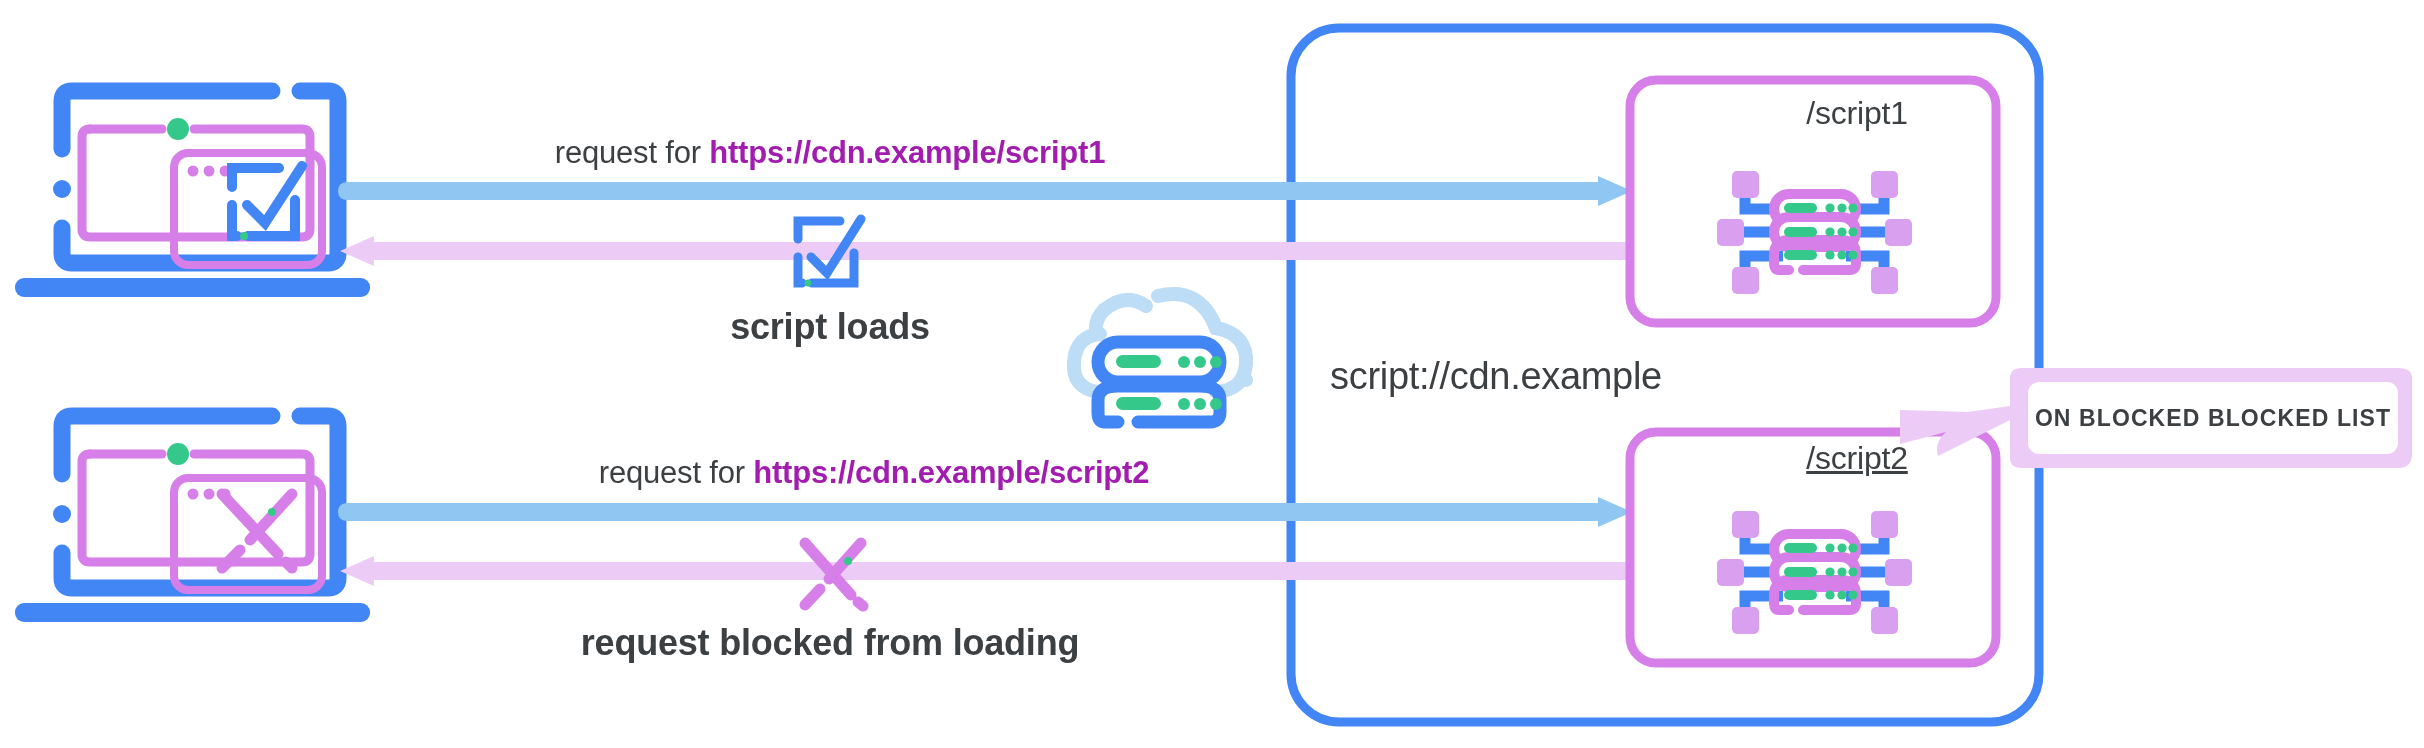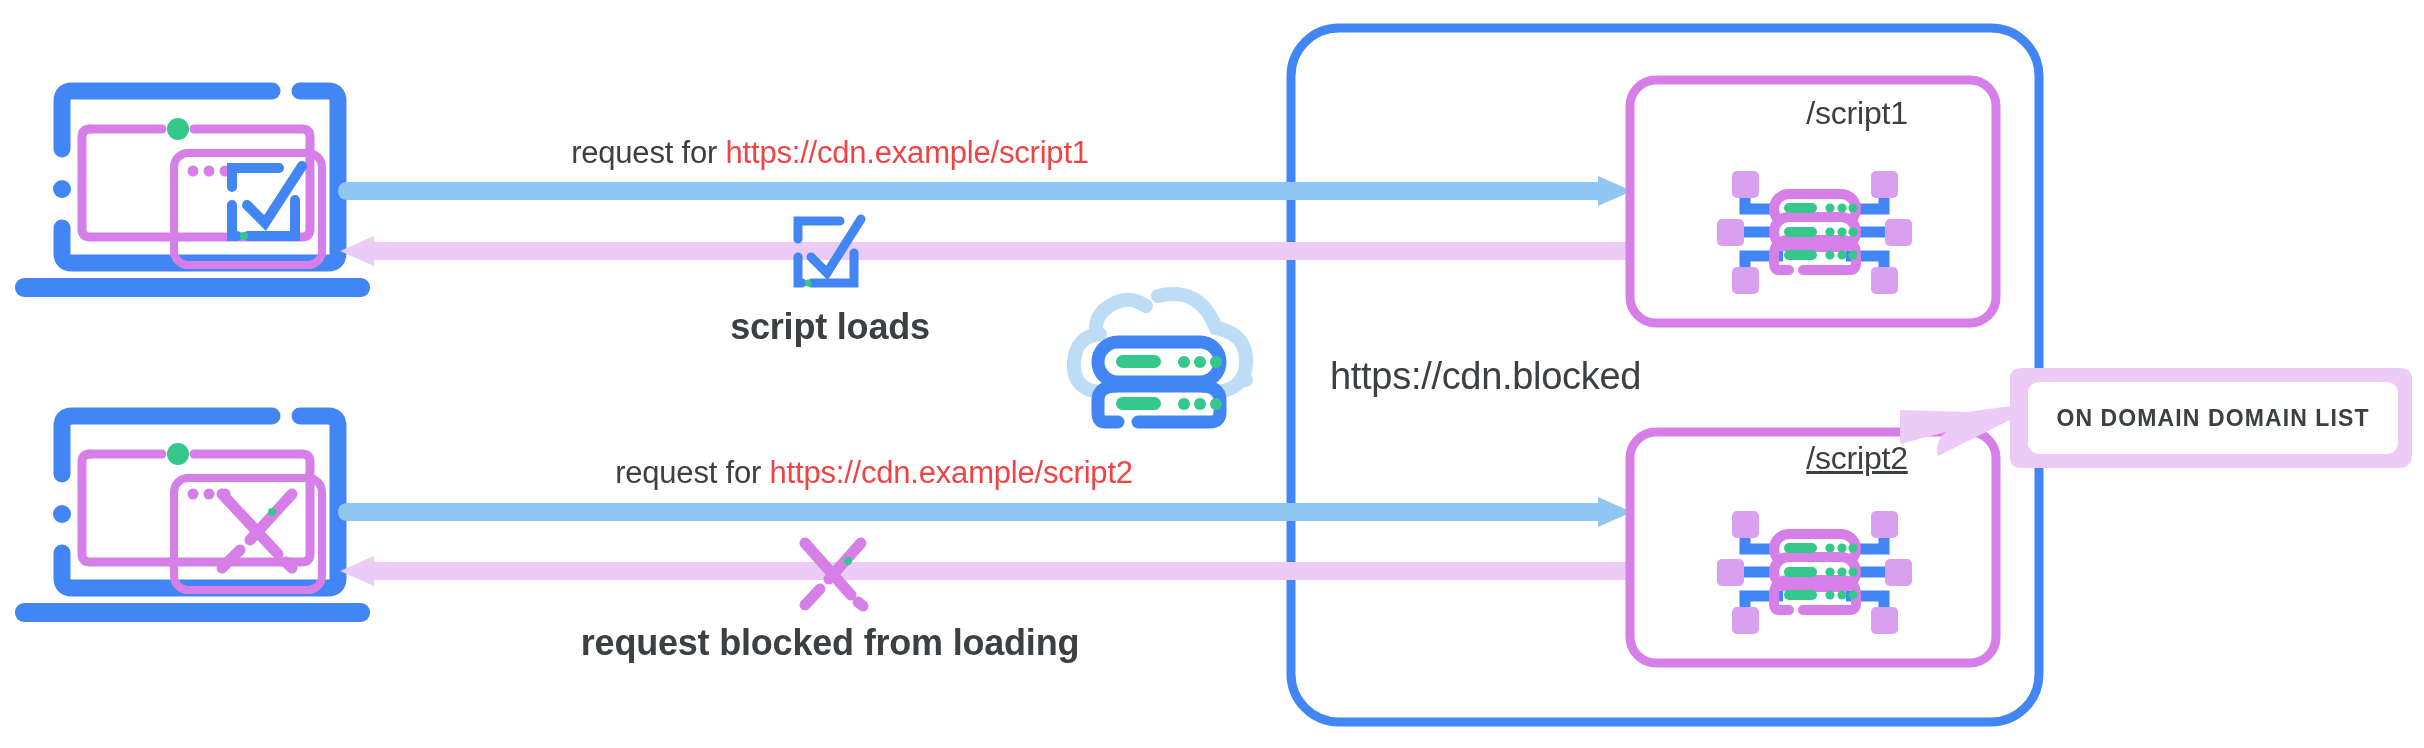--- a/index.html
+++ b/index.html
@@ -22,21 +22,21 @@
   .lbl{
     position:absolute;
     color:#3c4043;
     white-space:nowrap;
     font-weight:400;
   }
   .lbl-req{
     font-size:31px;
     letter-spacing:-0.2px;
   }
-  .lbl-req b{font-weight:400;color:#ef4444;text-align:center;}
+  .lbl-req b{font-weight:700;color:#a21caf;text-align:center;}
   .lbl-status{
     font-size:36px;
     letter-spacing:-0.2px;
     font-weight:bold;
   }
   .lbl-cdn{
     font-size:38px;
     letter-spacing:-0.3px;
     color:#3c4043;
   }
@@ -190,21 +190,21 @@
     <rect x="56" y="73" width="45" height="13" rx="6.5" fill="#34C98A"></rect>
     <circle cx="124" cy="80" r="6" fill="#34C98A"></circle>
     <circle cx="140" cy="80" r="6" fill="#34C98A"></circle>
     <circle cx="156" cy="80" r="6" fill="#34C98A"></circle>
     <rect x="56" y="115" width="45" height="13" rx="6.5" fill="#34C98A"></rect>
     <circle cx="124" cy="122" r="6" fill="#34C98A"></circle>
     <circle cx="140" cy="122" r="6" fill="#34C98A"></circle>
     <circle cx="156" cy="122" r="6" fill="#34C98A"></circle>
   </svg>
 
-  <div class="lbl lbl-cdn" style="left:1330px;top:355px;">https://cdn.blocked</div>
+  <div class="lbl lbl-cdn" style="left:1330px;top:355px;">script://cdn.example</div>
 
   <svg class="abs" style="left:1624px;top:74px;" width="378" height="255" viewBox="0 0 378 255">
     <rect x="6" y="6" width="366" height="243" rx="26" ry="26" fill="#ffffff" stroke="#D77FE8" stroke-width="9"></rect>
   </svg>
   <div class="lbl lbl-script center" style="left:1813px;top:95px;">/script1</div>
 
   <svg class="abs" style="left:1717px;top:165px;" width="195" height="135" viewBox="0 0 195 135">
 
     <g fill="none" stroke="#4285F4" stroke-width="11" stroke-linecap="butt">
       <path d="M28 22 L28 44 L66 44"></path>
@@ -289,15 +289,15 @@
   </svg>
 
   <svg class="abs" style="left:1900px;top:360px;" width="524" height="115" viewBox="0 0 524 115">
 
     <path d="M68 52 L0 50 L0 84 L46 72 Q34 82 38 96
              L110 60
              L110 98 Q110 108 122 108 L498 108 Q512 108 512 94
              L512 18 Q512 8 498 8 L122 8 Q110 8 110 18 L110 46 Z" fill="#ECCBF7"></path>
     <rect x="128" y="22" width="370" height="72" rx="11" fill="#ffffff"></rect>
   </svg>
-  <div class="lbl lbl-callout center" style="left:2213px;top:405px;">ON DOMAIN DOMAIN LIST</div>
+  <div class="lbl lbl-callout center" style="left:2213px;top:405px;">ON BLOCKED BLOCKED LIST</div>
 
 </div>
 
 </body></html>

